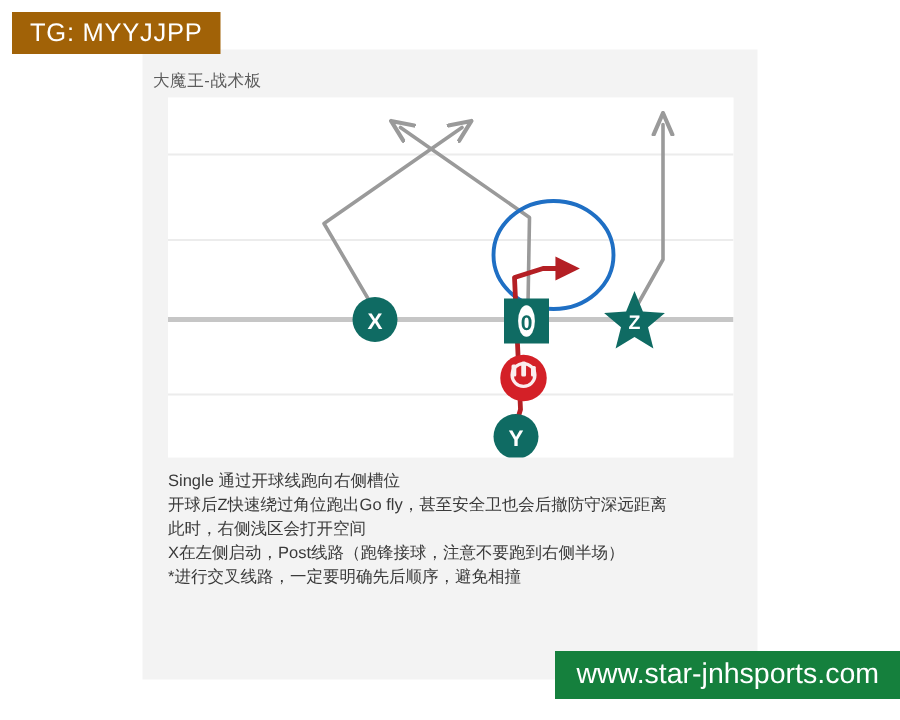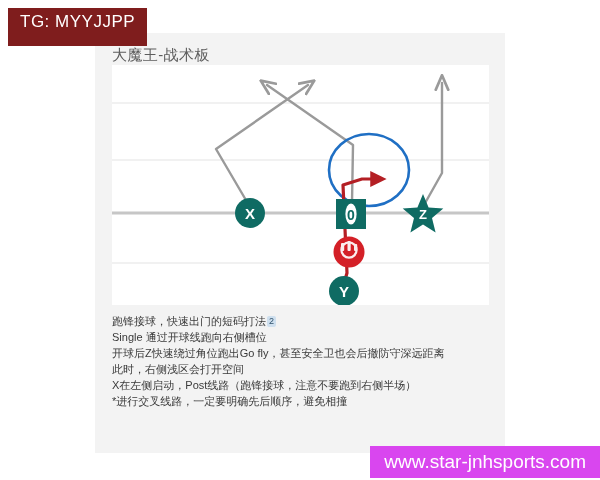--- a/index.html
+++ b/index.html
@@ -13,36 +13,36 @@
     font-family: "Liberation Sans", "DejaVu Sans", sans-serif;
     overflow: hidden;
     position: relative;
   }
 
   
   .tg-badge {
     position: absolute;
     left: 8px;
     top: 8px;
-    background: #7f1d1d;
+    background: #a16207;
     color: #ffffff;
     font-size: 17px;
     letter-spacing: 0.5px;
-    padding: 5px 12px 16px 12px;
+    padding: 5px 12px 6px 12px;
     line-height: 1;
     z-index: 40;
     white-space: nowrap;
   }
 
   
   .watermark {
     position: absolute;
     right: 0px;
-    bottom: 2px;
-    background: #d946ef;
+    bottom: 14px;
+    background: #15803d;
     color: #ffffff;
     font-size: 19px;
     padding: 6px 14px 7px 14px;
     line-height: 1;
     z-index: 40;
     white-space: nowrap;
   }
 
   
   .card {
@@ -50,23 +50,23 @@
     left: 95px;
     top: 33px;
     width: 410px;
     height: 420px;
     background: #f3f3f3;
     overflow: hidden;
   }
 
   .card-title {
     position: absolute;
-    left: 17px;
+    left: 7px;
     top: 13px;
-    font-size: 15px;
+    font-size: 11px;
     color: #5c5c5c;
     letter-spacing: 0.4px;
     white-space: nowrap;
     text-align: right;
   }
 
   
   .field {
     position: absolute;
     left: 17px;
@@ -174,23 +174,20 @@
       </g>
 
       <g>
         <circle cx="232" cy="226" r="15" fill="#0f6b63"></circle>
         <text x="232" y="232" text-anchor="middle" fill="#ffffff" font-family="Liberation Sans, sans-serif" font-size="15" font-weight="bold">Y</text>
       </g>
     </svg>
   </div>
 
   <div class="notes">
-    <div class="line">
-      <span>跑锋接球，快速出门的短码打法</span><span class="emoji-box">2</span>
-    </div>
     <div class="line">Single 通过开球线跑向右侧槽位</div>
     <div class="line">开球后Z快速绕过角位跑出Go fly，甚至安全卫也会后撤防守深远距离</div>
     <div class="line">此时，右侧浅区会打开空间</div>
     <div class="line">X在左侧启动，Post线路（跑锋接球，注意不要跑到右侧半场）</div>
     <div class="line">*进行交叉线路，一定要明确先后顺序，避免相撞</div>
   </div>
 
 </div>
 
 <div class="watermark">www.star-jnhsports.com</div>

